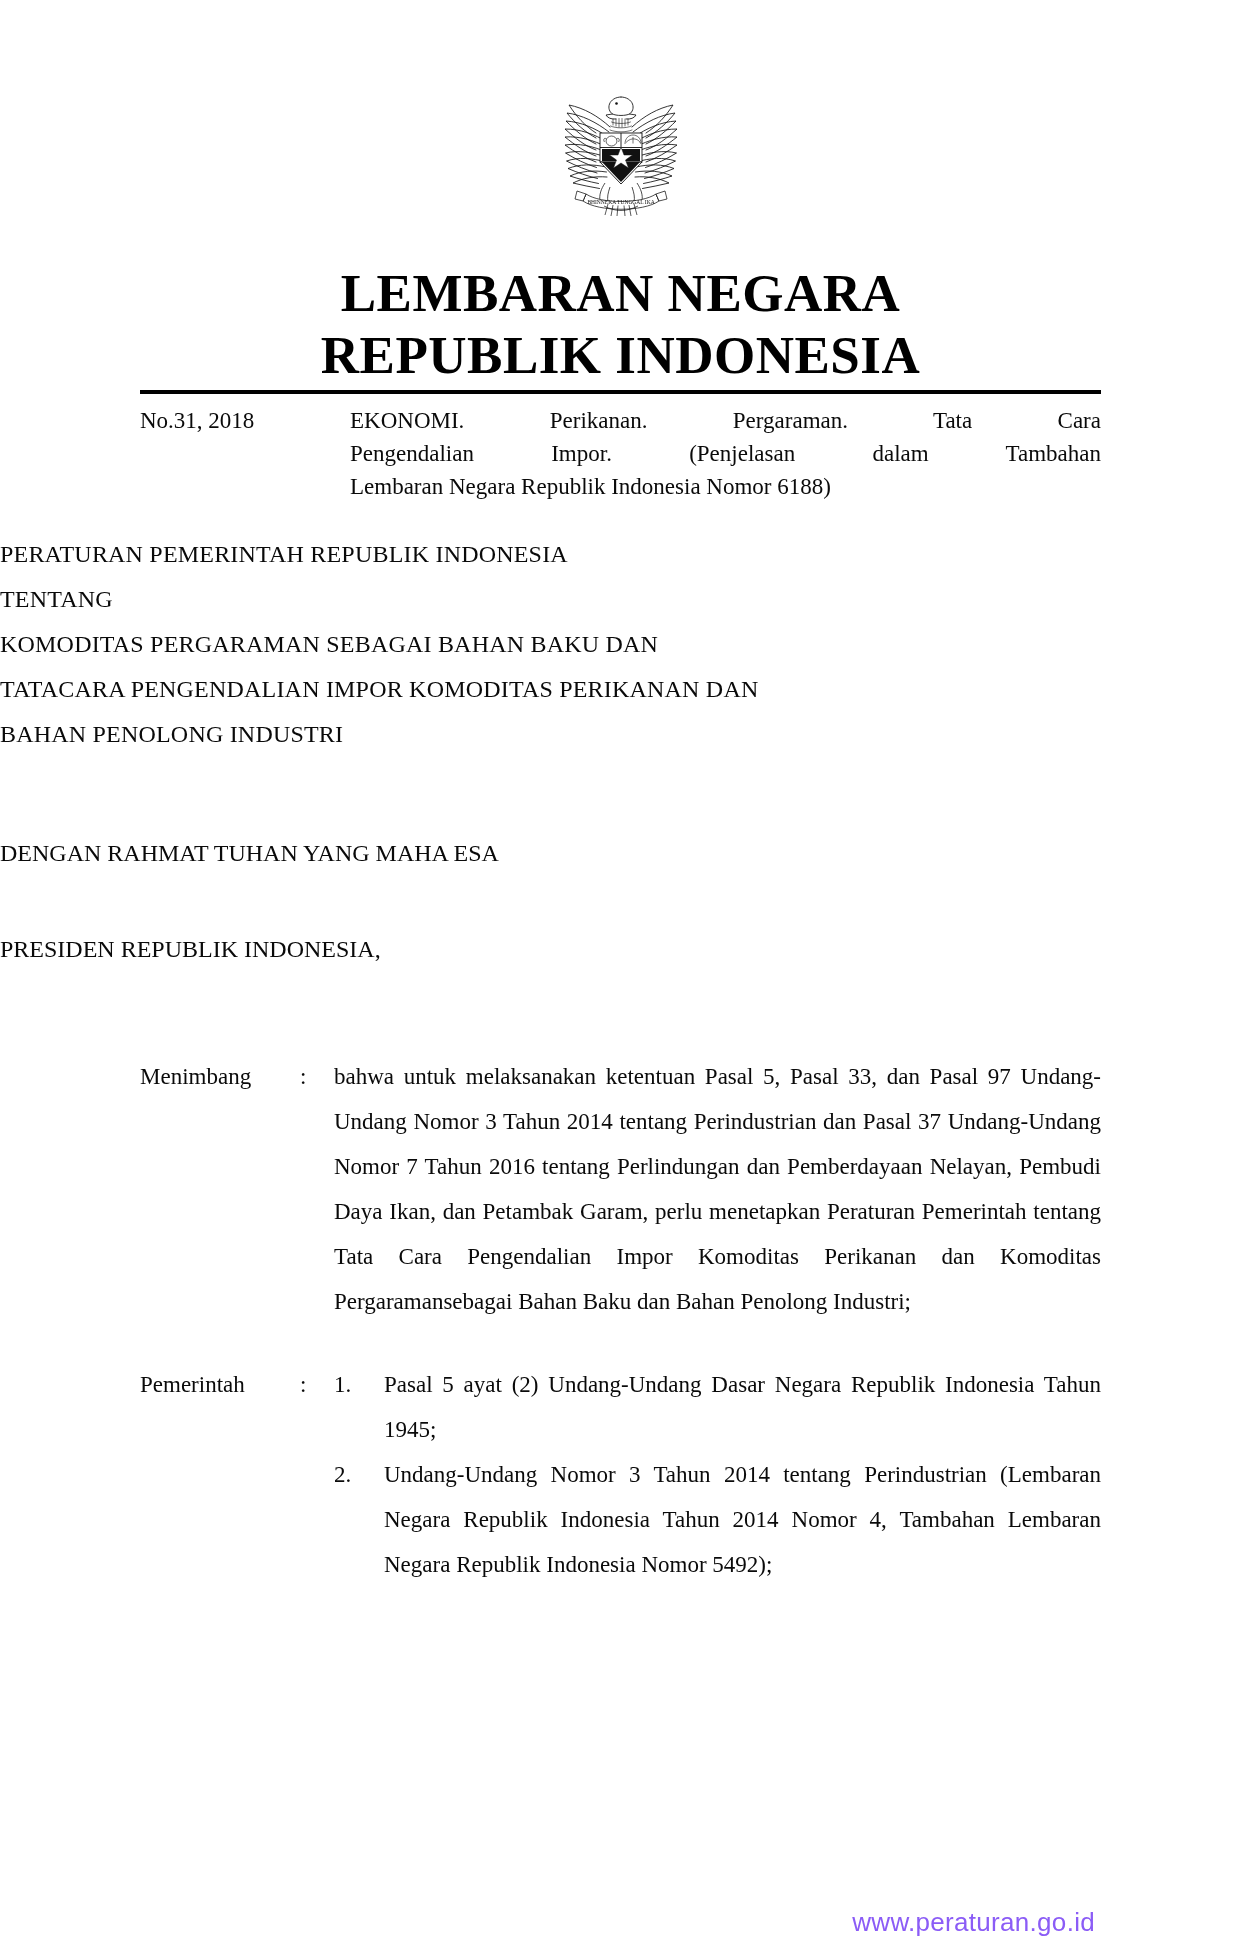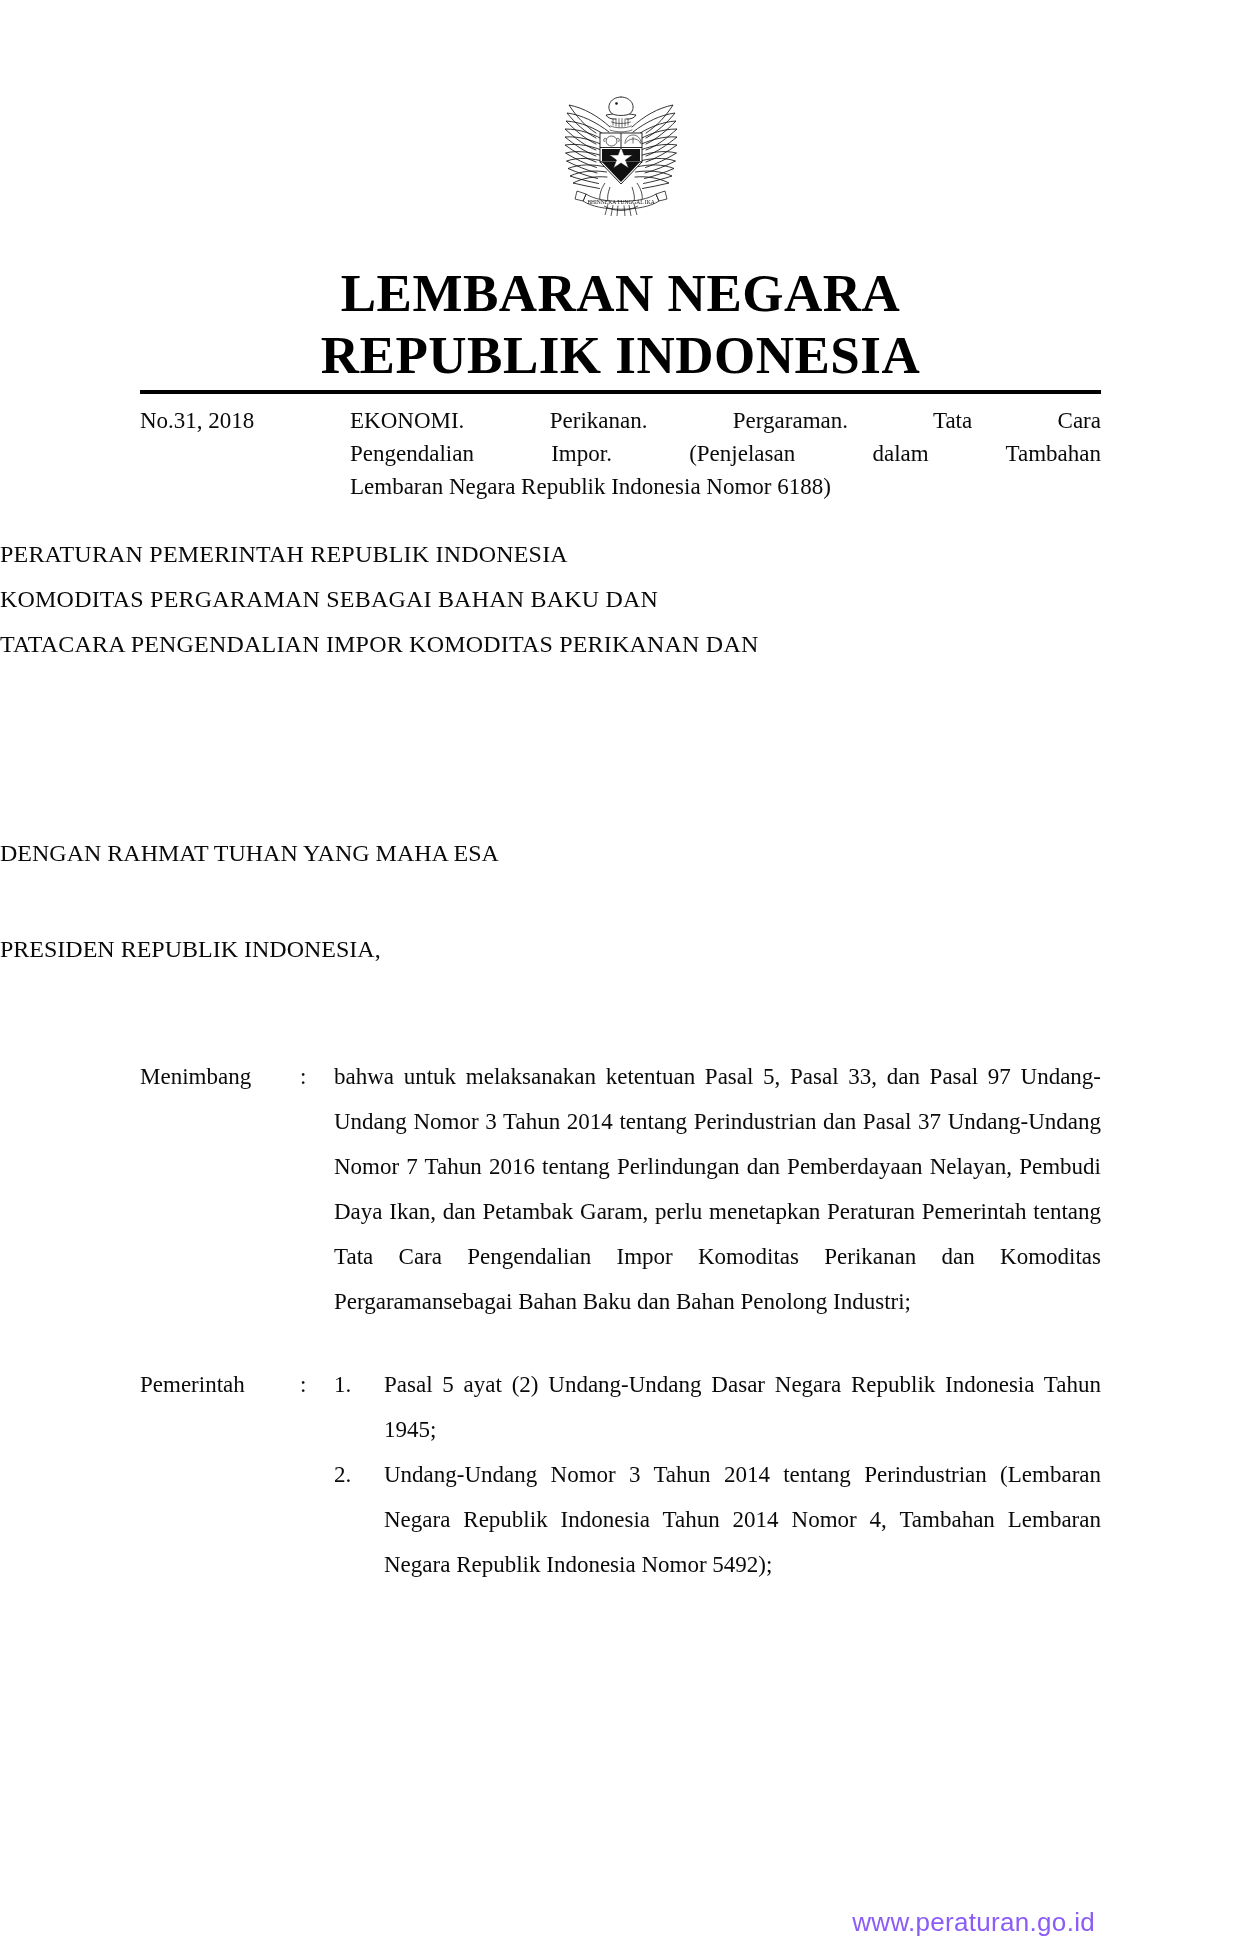--- a/index.html
+++ b/index.html
@@ -291,22 +291,24 @@
     <div class="issue-number">No.31, 2018</div>
     <div class="subject-lines">
       <span class="subject-line">EKONOMI. Perikanan. Pergaraman. Tata Cara</span>
       <span class="subject-line">Pengendalian Impor. (Penjelasan dalam Tambahan</span>
       <span class="subject-line last">Lembaran Negara Republik Indonesia Nomor 6188)</span>
     </div>
   </div>
 
   <div class="title-block">
     <div class="title-line">PERATURAN PEMERINTAH REPUBLIK INDONESIA</div>
+    <div class="title-line">TENTANG</div>
     <div class="title-line">KOMODITAS PERGARAMAN SEBAGAI BAHAN BAKU DAN</div>
     <div class="title-line">TATACARA PENGENDALIAN IMPOR KOMODITAS PERIKANAN DAN</div>
+    <div class="title-line">BAHAN PENOLONG INDUSTRI</div>
   </div>
 
   <div class="invocation-block">
     <div class="invocation-line">DENGAN RAHMAT TUHAN YANG MAHA ESA</div>
     <div class="invocation-gap"></div>
     <div class="invocation-line">PRESIDEN REPUBLIK INDONESIA,</div>
   </div>
 
   <div class="clauses">
 

